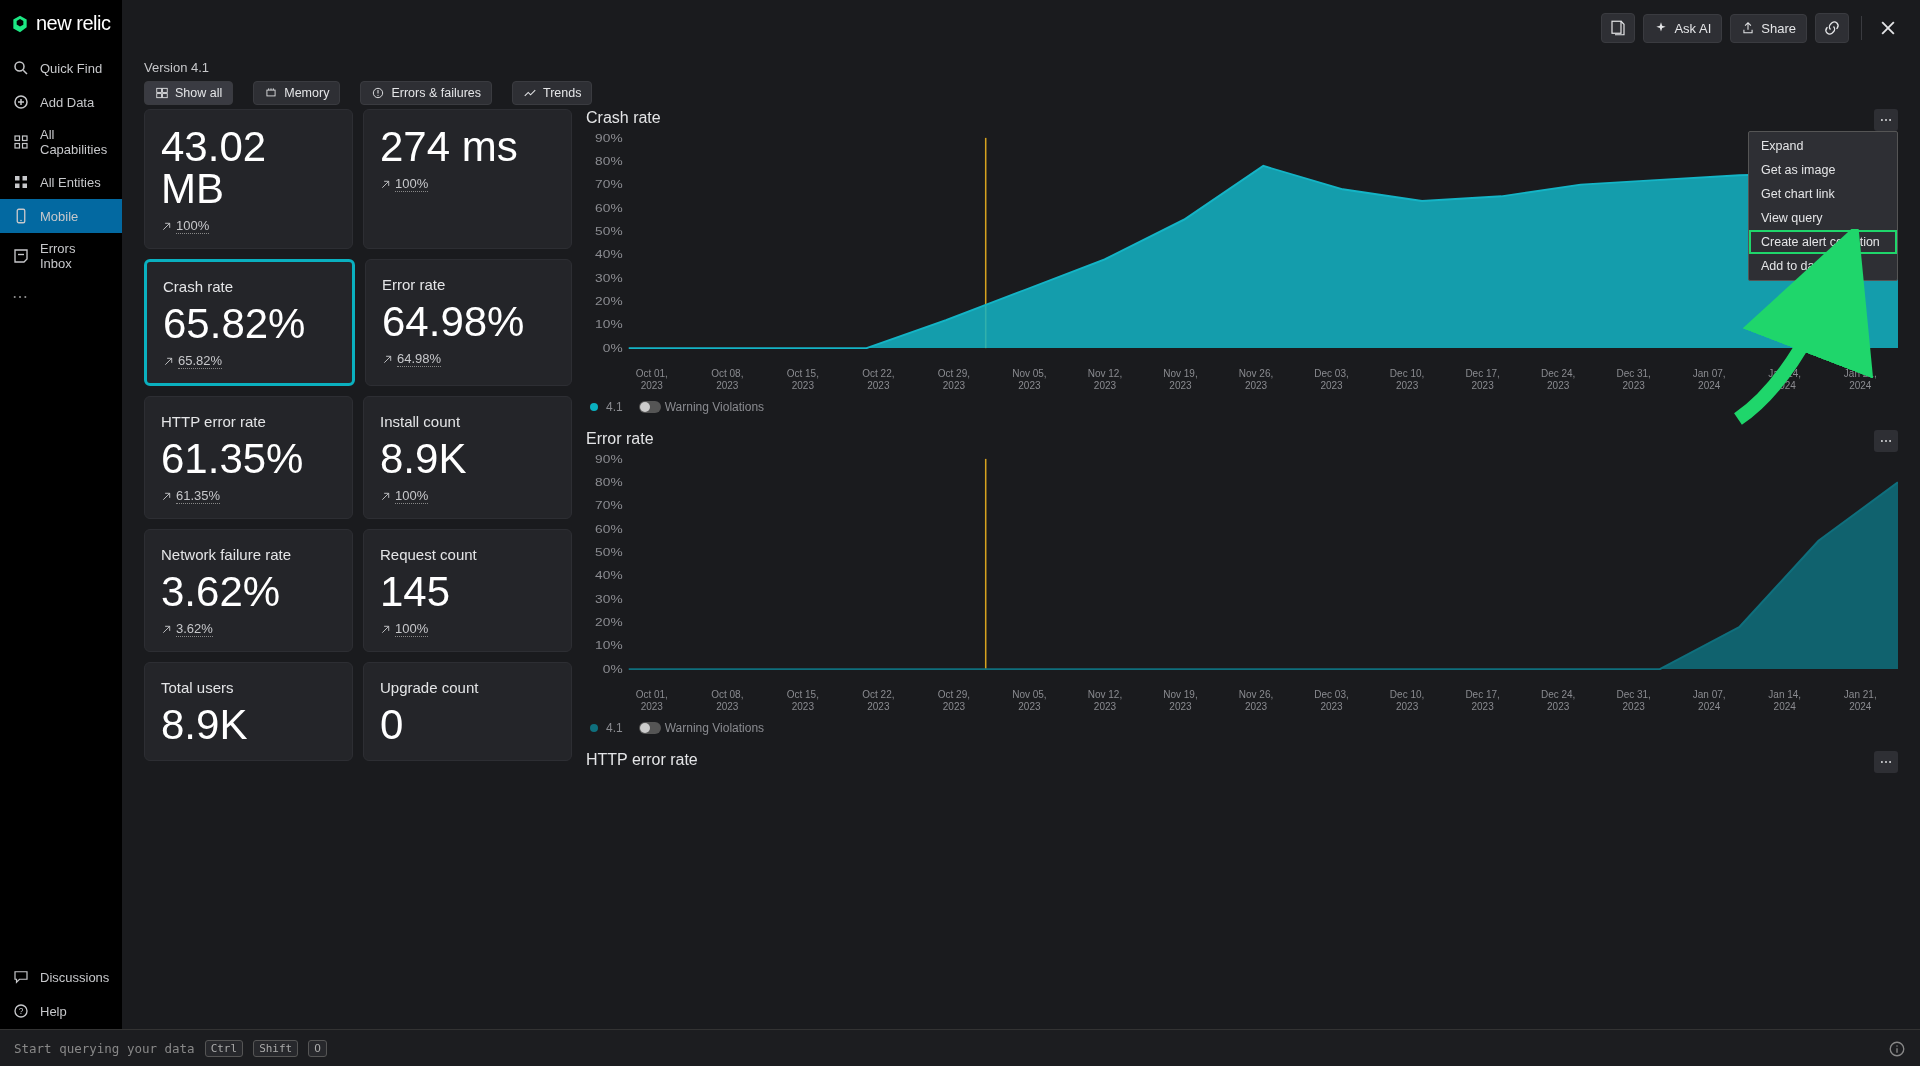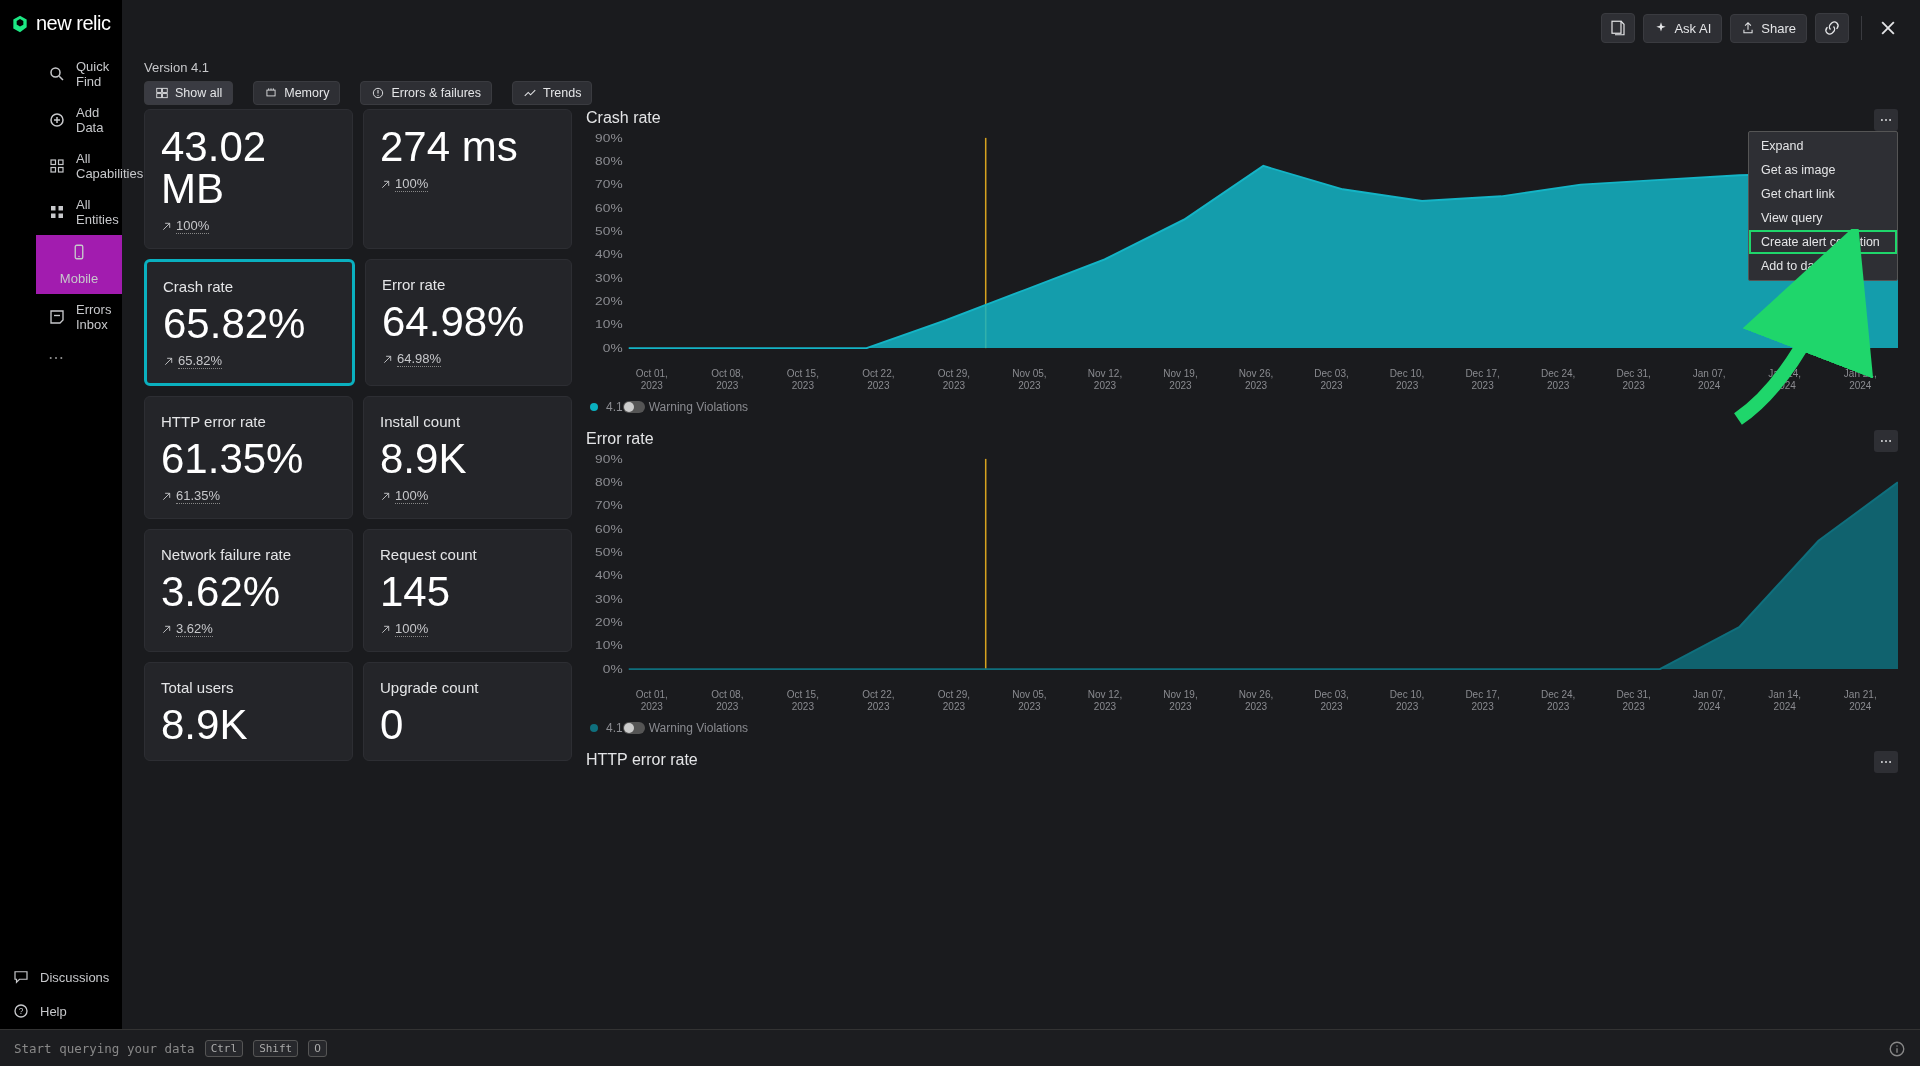--- a/index.html
+++ b/index.html
@@ -3,23 +3,23 @@
 <meta charset="utf-8">
 <style>
 * { margin: 0; padding: 0; box-sizing: border-box; }
 body { font-family: -apple-system, BlinkMacSystemFont, "Segoe UI", sans-serif; background: #1a1b1e; color: #e4e5e7; width: 1920px; height: 1066px; overflow: hidden; position: relative; }
 svg { display: block; }
 
 
 .sidebar { position: absolute; left: 0; top: 0; width: 122px; height: 100%; background: #000; display: flex; flex-direction: column; }
 .logo-row { display: flex; align-items: center; gap: 6px; padding: 12px 10px 16px; color: #fff; font-size: 20px; font-weight: 500; letter-spacing: -0.5px; }
 .logo-row svg { flex-shrink: 0; }
-.nav { display: flex; flex-direction: column; margin-left: 36px; }
+.nav { display: flex; flex-direction: column; }
 .nav-item { display: flex; align-items: center; gap: 10px; padding: 8px 12px; font-size: 13px; color: #c7c8cb; cursor: pointer; }
-.nav-item.active { background: #a21caf; flex-direction: column; }
+.nav-item.active { background: #0369a1; }
 .nav-item svg { flex-shrink: 0; width: 18px; height: 18px; }
 .nav-ellipsis { padding: 8px 12px; color: #888; font-size: 16px; }
 .sidebar-bottom { margin-top: auto; display: flex; flex-direction: column; padding-bottom: 4px; }
 
 
 .main { position: absolute; left: 122px; top: 0; right: 0; bottom: 0; display: flex; flex-direction: column; }
 
 
 .topbar { height: 56px; background: #1a1b1e; display: flex; align-items: center; justify-content: flex-end; gap: 8px; padding: 0 18px; }
 .topbar-btn { display: flex; align-items: center; gap: 6px; padding: 6px 10px; background: #2e2f34; border-radius: 4px; font-size: 13px; color: #e4e5e7; cursor: pointer; border: 1px solid #3a3b40; }
@@ -49,21 +49,21 @@
 
 
 .charts-col { display: flex; flex-direction: column; gap: 16px; overflow: hidden; }
 .chart-panel { background: transparent; position: relative; }
 .chart-panel h3 { font-size: 16px; font-weight: 500; color: #e4e5e7; margin-bottom: 6px; }
 .chart-menu-btn { position: absolute; top: 0; right: 0; width: 24px; height: 22px; display: flex; align-items: center; justify-content: center; background: #2e2f34; border-radius: 3px; cursor: pointer; }
 .chart-area { position: relative; height: 220px; }
 .chart-area svg { width: 100%; height: 100%; }
 .chart-xlabels { display: flex; font-size: 10px; color: #8a8b90; margin-top: 15px; padding-left: 28px; }
 .chart-xlabels span { flex: 1; text-align: center; line-height: 1.2; }
-.chart-legend { display: flex; align-items: center; font-size: 12px; color: #8a8b90; margin-top: 8px; padding-left: 4px; }
+.chart-legend { display: flex; align-items: center; gap: 16px; font-size: 12px; color: #8a8b90; margin-top: 8px; padding-left: 4px; }
 .legend-dot { display: inline-block; width: 8px; height: 8px; border-radius: 50%; background: #0ab0bf; margin-right: 4px; }
 .legend-item { display: flex; align-items: center; gap: 4px; }
 .toggle { width: 22px; height: 12px; background: #555; border-radius: 6px; position: relative; }
 .toggle::after { content: ""; position: absolute; top: 1px; left: 1px; width: 10px; height: 10px; background: #ccc; border-radius: 50%; }
 
 
 .ctx-menu { position: absolute; background: #2e2f34; border: 1px solid #555; border-radius: 2px; z-index: 50; min-width: 150px; padding: 2px 0; }
 .ctx-item { padding: 5px 12px; font-size: 12.5px; color: #e4e5e7; cursor: pointer; }
 .ctx-item.hl { outline: 2px solid #1fd66b; outline-offset: -2px; }
 .arrow-overlay { position: absolute; z-index: 60; pointer-events: none; }

